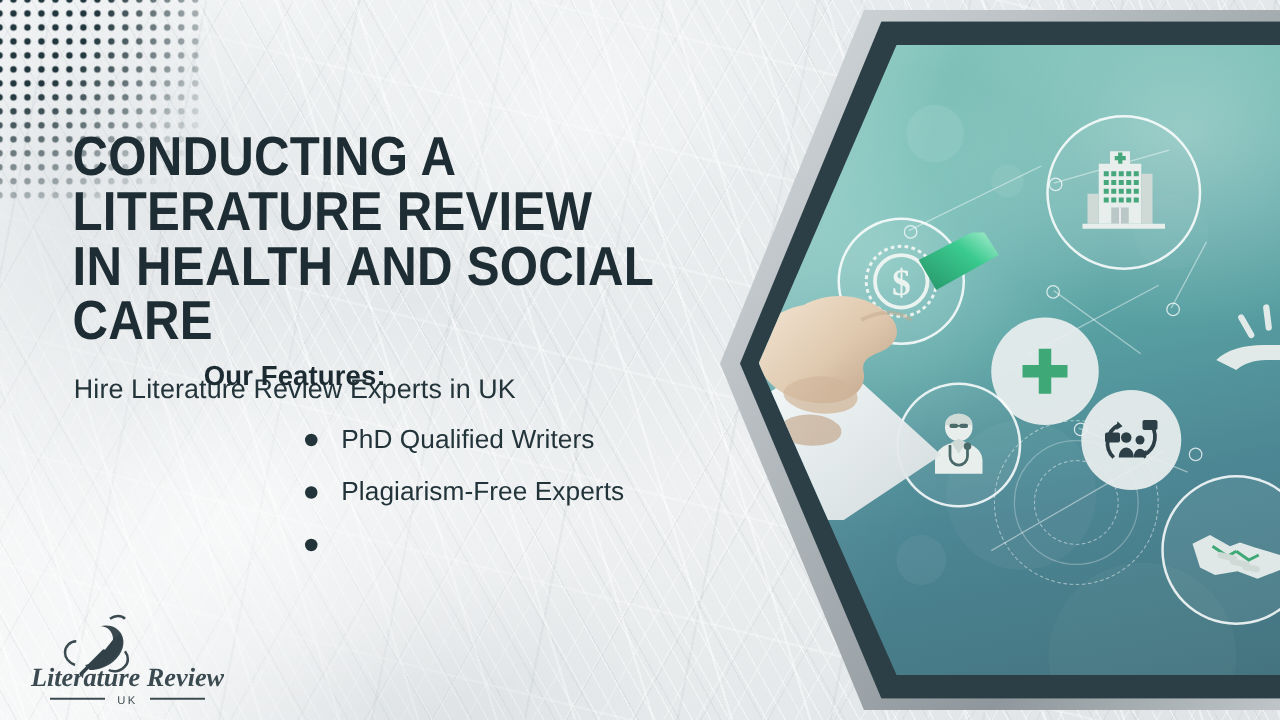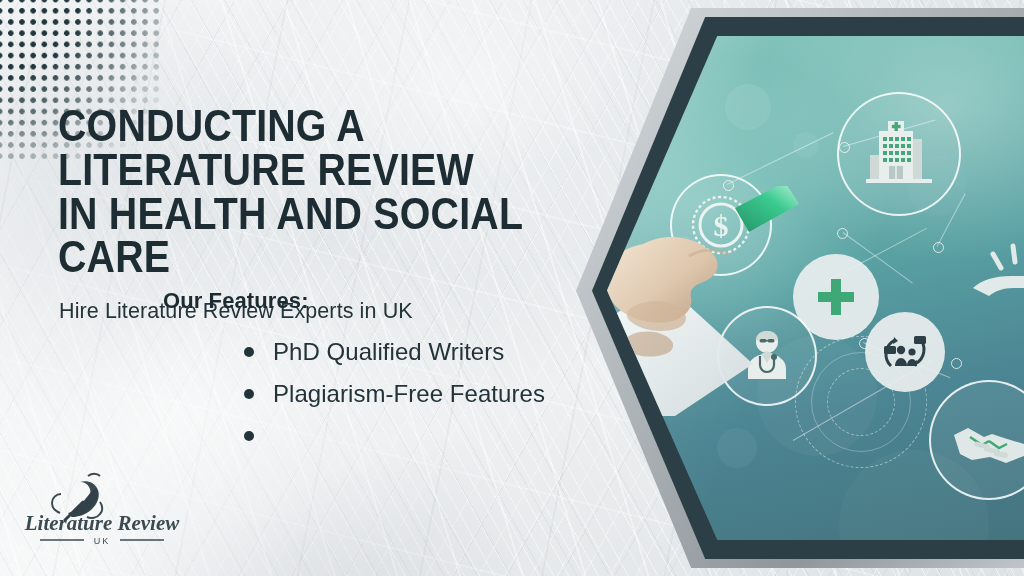--- a/index.html
+++ b/index.html
@@ -74,27 +74,27 @@
   #feature-list li{
     display:flex;align-items:center;
     height:42px;padding-left:81px;position:relative;
   }
   #feature-list li .dot{
     position:absolute;left:81px;width:10px;height:10px;border-radius:50%;
     background:#22343a;margin-left:-81px;left:81px;
   }
   #feature-list li .dot{left:0;margin-left:0;}
   #feature-list li .txt{
-    margin-left:0;color:#22343a;font-size:24px;letter-spacing:.05px;white-space:nowrap;
+    margin-left:0;color:#22343a;font-size:21px;letter-spacing:.05px;white-space:nowrap;
   }
   #feature-list li .dot{position:static;margin-right:19px;flex:0 0 auto;}
   #feature-list li{padding-left:81px;}
 
   
-  #logo{position:absolute;left:22px;top:468px;width:160px;height:82px;opacity:.92;}
+  #logo{position:absolute;left:22px;top:487px;width:160px;height:82px;opacity:.92;}
   #logo svg{display:block;}
 
   
   #hex-wrap{position:absolute;left:0;top:0;width:1024px;height:576px;pointer-events:none;}
   .hex{position:absolute;}
   #hex-outer{
     left:576px;top:8px;width:470px;height:560px;
     background:linear-gradient(128deg,#d9dde0 0%,#aeb5b9 40%,#8f979c 72%,#c3c9cc 100%);
     clip-path:polygon(24.5% 0%, 100% 0%, 100% 100%, 24.5% 100%, 0% 50.5%);
   }
@@ -313,21 +313,21 @@
 
   <div id="features">
     <h2 id="features-heading">Our Features:</h2>
     <ul id="feature-list">
       <li>
         <span class="dot"></span>
         <span class="txt">PhD Qualified Writers</span>
       </li>
       <li>
         <span class="dot"></span>
-        <span class="txt">Plagiarism-Free Features</span>
+        <span class="txt">Plagiarism-Free Experts</span>
       </li>
       <li>
         <span class="dot"></span>
       </li>
     </ul>
   </div>
 
   <div id="logo">
     <svg width="160" height="82" viewBox="0 0 160 82">
       <g>

